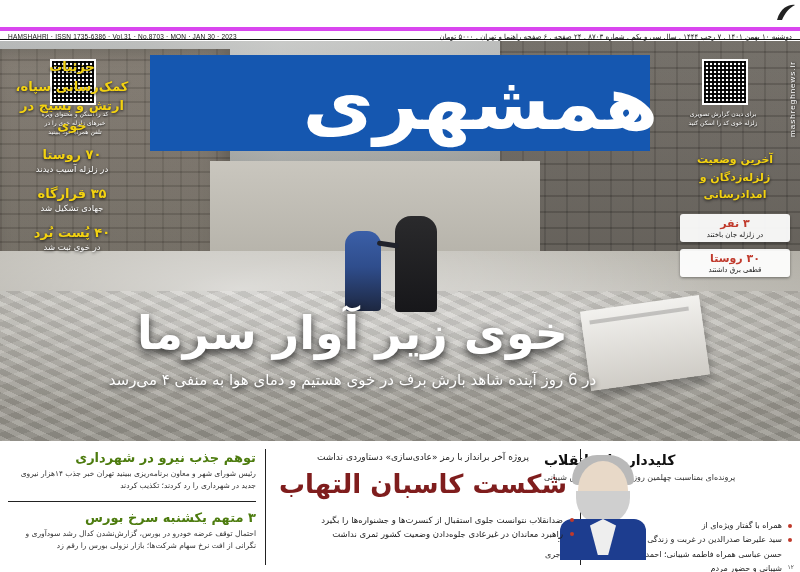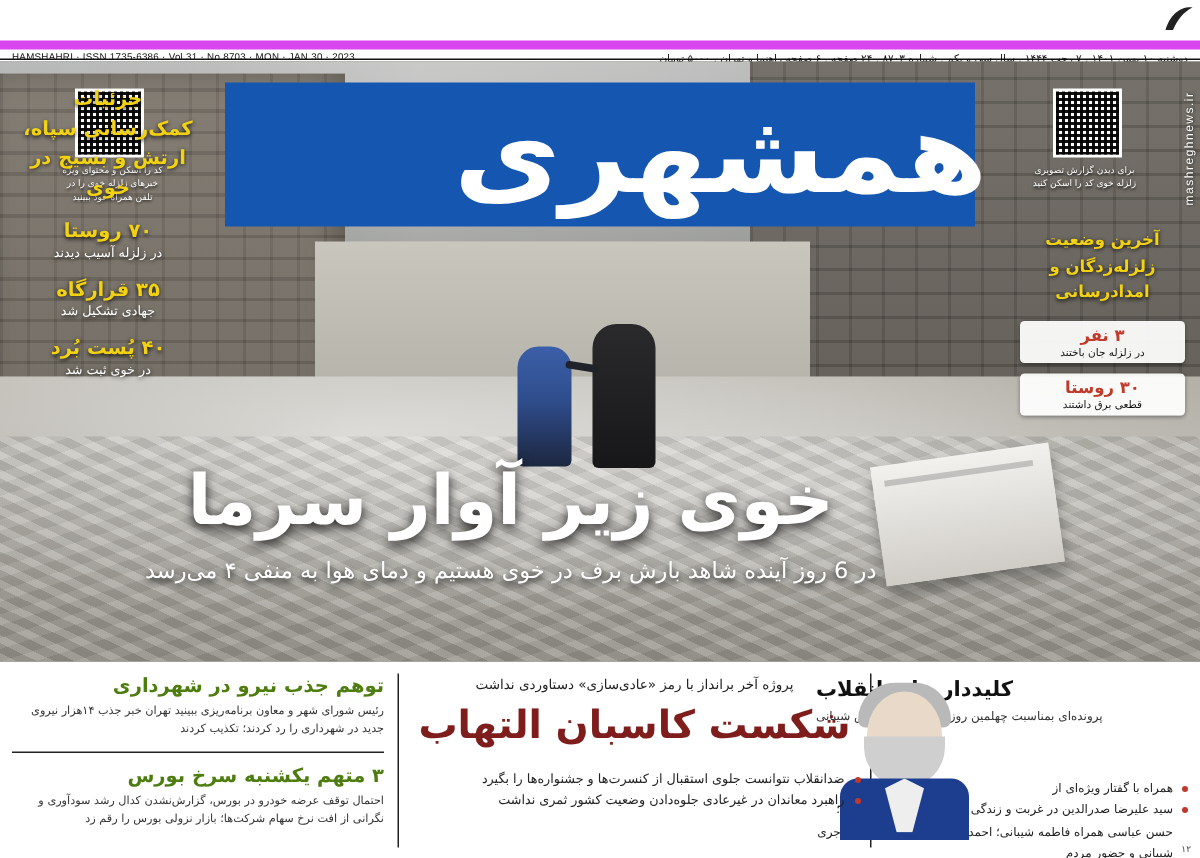--- a/index.html
+++ b/index.html
@@ -21,21 +21,21 @@
   .top-strip {
     position: absolute; top: 0; left: 0; width: 800px; height: 26px;
     background: #ffffff;
   }
   .top-strip .logo-mark {
     position: absolute; top: 2px; right: 3px;
     width: 22px; height: 20px;
   }
   .info-row {
     position: absolute; top: 27px; left: 0; width: 800px; height: 13px;
-    border-top: 6px solid #d946ef; border-bottom: 1px solid #111;
+    border-top: 4px solid #d946ef; border-bottom: 1px solid #111;
     background: #fff;
   }
   .info-row .left-info {
     position: absolute; left: 8px; top: 2px;
     font-size: 6.5px; color: #111; letter-spacing: .2px;
     font-family: "Liberation Sans", sans-serif;
   }
   .info-row .right-info {
     position: absolute; right: 8px; top: 2px;
     font-size: 7px; color: #111; direction: rtl;
@@ -194,21 +194,21 @@
   .vertical-site {
     position: absolute; top: 20px; right: 3px;
     writing-mode: vertical-rl; transform: rotate(180deg);
     color: #fff; font-size: 8px; letter-spacing: 1px;
     font-family: "Liberation Sans", sans-serif;
     text-shadow: 0 1px 2px rgba(0,0,0,.8);
   }
 
   
   .hero-headline {
-    position: absolute; bottom: 52px; left: 4px; width: 673px;
+    position: absolute; bottom: 52px; left: 16px; width: 673px;
     text-align: center; direction: rtl;
   }
   .hero-headline .main {
     color: #ffffff; font-size: 46px; font-weight: bold;
     text-shadow: 0 3px 8px rgba(0,0,0,.85); line-height: 1.2;
   }
   .hero-headline .sub {
     color: #ffffff; font-size: 15px; margin-top: 10px;
     text-shadow: 0 2px 5px rgba(0,0,0,.9);
   }

